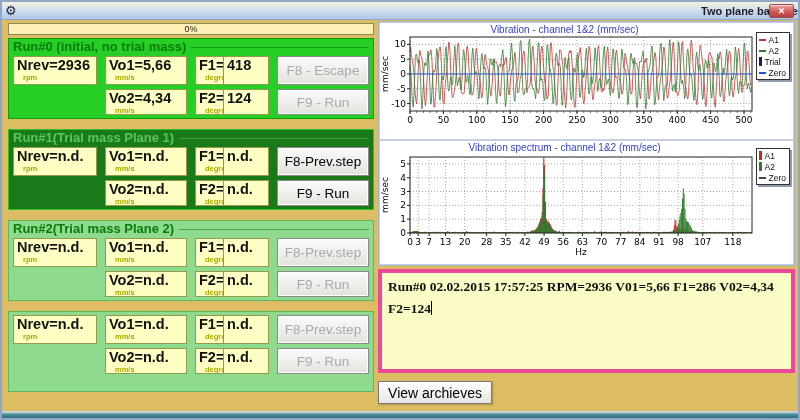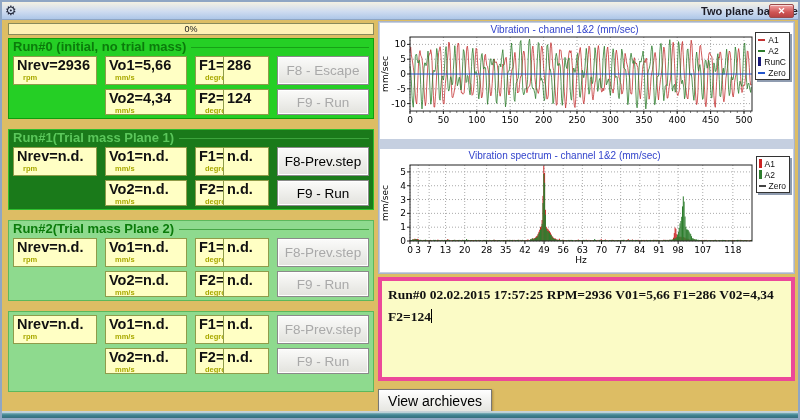--- a/index.html
+++ b/index.html
@@ -38,21 +38,21 @@
   .fpair{display:grid;grid-template-columns:28px 1fr;}
   .fpair .flab{border-right:none;}
   .run-btn{width:92px;justify-self:end;margin-right:1px;font-family:"Liberation Sans",sans-serif;
     font-size:13.5px;color:#000;background:linear-gradient(#fbfbfa,#e2e2dd);border:1px solid #8a8a8a;
     box-shadow:inset 0 0 0 1px #ffffff;cursor:pointer;padding:0;}
   .run-btn.dis{color:#a9a9a9;cursor:default;}
   .big-btn{font-family:"Liberation Sans",sans-serif;background:linear-gradient(#ffffff,#e6e6e1);
     border:1px solid #777;box-shadow:1px 1px 2px rgba(90,60,0,.35);cursor:pointer;}
   .exit-btn{margin-top:14px;width:82px;height:16px;font-size:15px;font-weight:bold;color:#000;}
   
-  .charts-bg{background:#C5CFE0;border:1px solid #aab4c8;padding:1px 1px;display:flex;flex-direction:column;gap:10px;}
+  .charts-bg{background:#C5CFE0;border:1px solid #aab4c8;padding:1px 1px;display:flex;flex-direction:column;gap:2px;}
   .chart-panel{position:relative;background:#fff;width:100%;}
   .chart-panel.c0{height:116px;}
   .chart-panel.c1{height:123px;}
   .chart-title{position:absolute;top:1px;left:0;right:44px;text-align:center;font-size:10px;color:#3344cc;}
   .chart-panel svg{position:absolute;left:0;top:0;}
   .legend{position:absolute;right:3px;background:#fff;border:1px solid #333;box-shadow:2px 2px 0 #8f9cb0;
     padding:1px 3px 1px 2px;display:flex;flex-direction:column;gap:0;}
   .legend.l0{top:9px;}
   .legend.l1{top:7px;}
   .leg-item{display:flex;align-items:center;height:11px;}
@@ -98,21 +98,21 @@
               <div class="cell">
                 <div class="cv">Vo1=5,66</div>
                 <div class="cu">mm/s</div>
               </div>
               <div class="fpair">
                 <div class="cell flab">
                   <div class="cv">F1=</div>
                   <div class="cu">degree</div>
                 </div>
                 <div class="cell fval">
-                  <div class="cv">286</div>
+                  <div class="cv">418</div>
                 </div>
               </div>
               <button class="run-btn dis">F8 - Escape</button>
               <div></div>
               <div class="cell">
                 <div class="cv">Vo2=4,34</div>
                 <div class="cu">mm/s</div>
               </div>
               <div class="fpair">
                 <div class="cell flab">
@@ -357,21 +357,21 @@
               <div class="leg-item">
                 <span class="leg-sw dash" style="background: rgb(196, 51, 51);"></span>
                 <span class="leg-txt">A1</span>
               </div>
               <div class="leg-item">
                 <span class="leg-sw dash" style="background: rgb(46, 125, 46);"></span>
                 <span class="leg-txt">A2</span>
               </div>
               <div class="leg-item">
                 <span class="leg-sw bar" style="background: rgb(26, 26, 120);"></span>
-                <span class="leg-txt">RunC</span>
+                <span class="leg-txt">Trial</span>
               </div>
               <div class="leg-item">
                 <span class="leg-sw dash" style="background: rgb(34, 85, 204);"></span>
                 <span class="leg-txt">Zero</span>
               </div>
             </div>
         </div>
         <div class="chart-panel c1">
           <div class="chart-title">Vibration spectrum - channel 1&amp;2 (mm/sec)</div>
           <svg id="csvg1" width="420" height="123">

